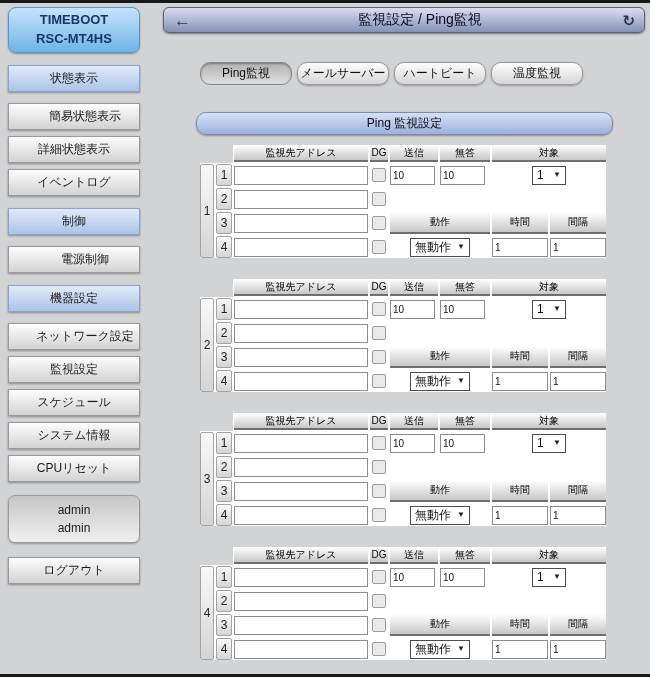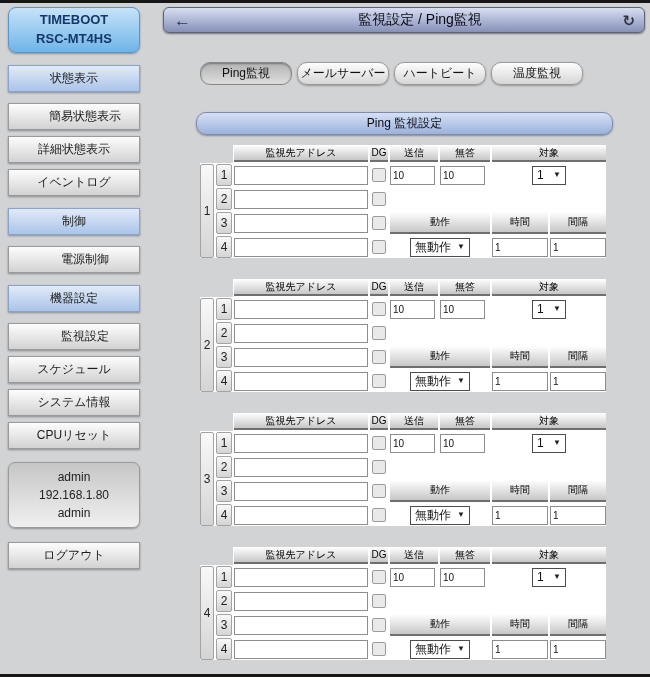--- a/index.html
+++ b/index.html
@@ -143,28 +143,28 @@
     <div>RSC-MT4HS</div>
   </div>
   <div id="sidebar-items">
       <div class="btn section">状態表示</div>
       <div class="btn item">簡易状態表示</div>
       <div class="btn item">詳細状態表示</div>
       <div class="btn item">イベントログ</div>
       <div class="btn section">制御</div>
       <div class="btn item">電源制御</div>
       <div class="btn section">機器設定</div>
+      <div class="btn item">ネットワーク設定</div>
       <div class="btn item">監視設定</div>
       <div class="btn item">スケジュール</div>
       <div class="btn item">システム情報</div>
       <div class="btn item">CPUリセット</div>
     </div>
   <div class="account">
     <div>admin</div>
-    <div>192.168.1.80</div>
     <div>admin</div>
   </div>
   <div class="btn logout">ログアウト</div>
 
 </div>
 
 <div class="main">
   <div class="header-bar">
     <span class="hb-btn hb-back">
       <span class="hb-glyph">←</span>

